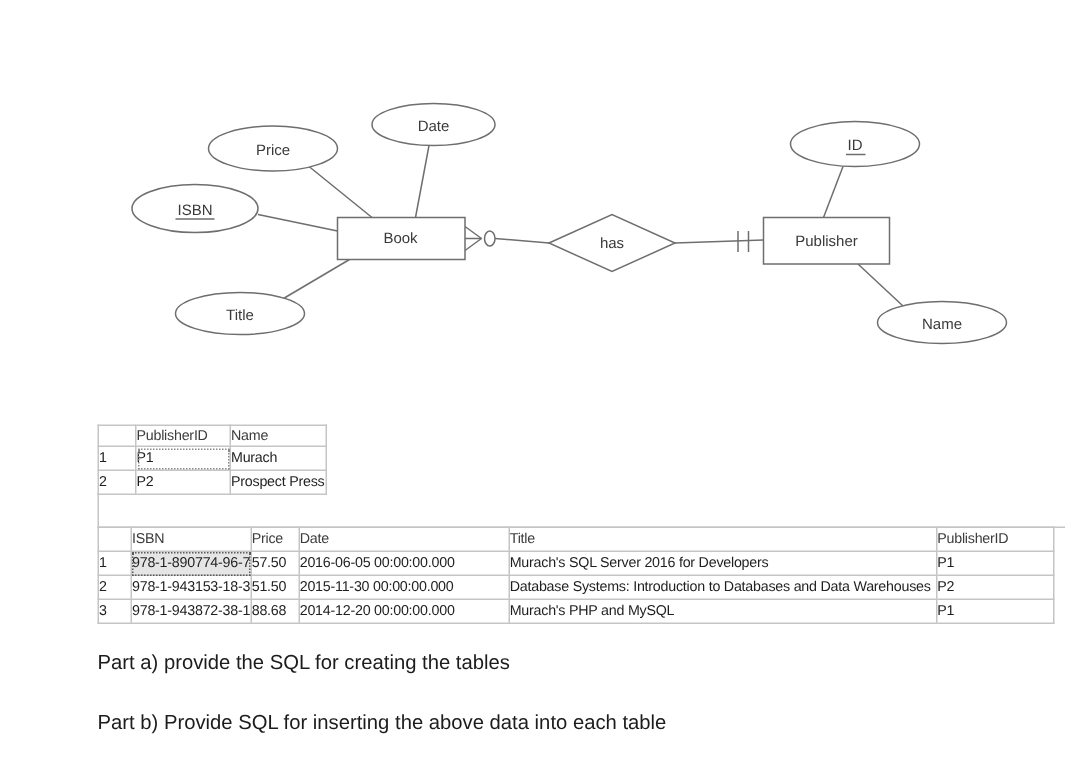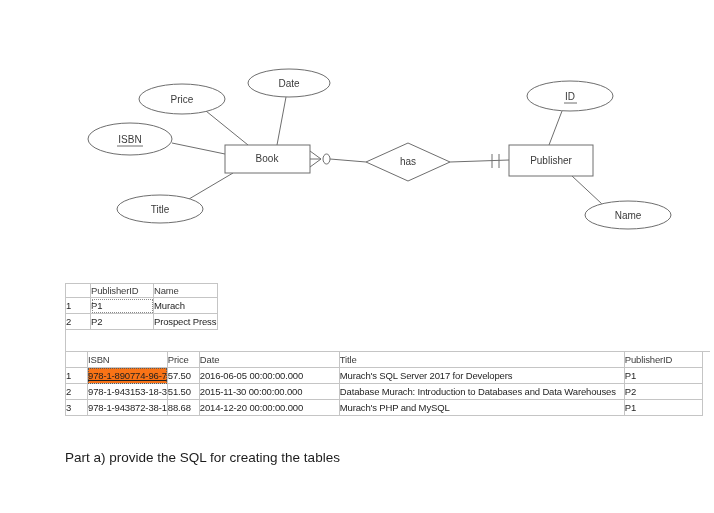--- a/index.html
+++ b/index.html
@@ -15,21 +15,21 @@
   
   table.grid{position:absolute;border-collapse:collapse;table-layout:fixed;
              font-size:9.5px;letter-spacing:-0.15px;color:#1f1f1f;}
   table.grid td,table.grid th{border:1px solid #c5c5c5;padding:1px 0;text-align:left;
              font-weight:normal;white-space:nowrap;overflow:hidden;vertical-align:middle;}
   table.grid th{color:#3c3c3c;}
   table.grid tr{height:16px;}
   #publisher-grid tr.hdr{height:13px;}
   .gutter{padding-left:6px;}
   .focus-cell{outline:1px dotted #8a8a8a;outline-offset:-2px;}
-  .sel-cell{background:#f97316;outline:1px dotted #5a5a5a;outline-offset:-1px;text-decoration:underline;}
+  .sel-cell{background:#e5e5e5;outline:1px dotted #5a5a5a;outline-offset:-1px;}
   .vline{position:absolute;width:1px;background:#c5c5c5;}
   .hline{position:absolute;height:1px;background:#c5c5c5;}
 </style>
 </head>
 <body>
 
 <div id="page">
 
   <svg id="er-diagram" width="714" height="250" viewBox="0 0 714 250">
 
@@ -126,37 +126,38 @@
       <th>Price</th>
       <th>Date</th>
       <th>Title</th>
       <th>PublisherID</th>
     </tr>
     <tr>
       <td class="gutter">1</td>
       <td class="sel-cell">978-1-890774-96-7</td>
       <td>57.50</td>
       <td>2016-06-05 00:00:00.000</td>
-      <td>Murach's SQL Server 2017 for Developers</td>
+      <td>Murach's SQL Server 2016 for Developers</td>
       <td>P1</td>
     </tr>
     <tr>
       <td class="gutter">2</td>
       <td>978-1-943153-18-3</td>
       <td>51.50</td>
       <td>2015-11-30 00:00:00.000</td>
-      <td>Database Murach: Introduction to Databases and Data Warehouses</td>
+      <td>Database Systems: Introduction to Databases and Data Warehouses</td>
       <td>P2</td>
     </tr>
     <tr>
       <td class="gutter">3</td>
       <td>978-1-943872-38-1</td>
       <td>88.68</td>
       <td>2014-12-20 00:00:00.000</td>
       <td>Murach's PHP and MySQL</td>
       <td>P1</td>
     </tr>
   </tbody>
     </table>
 
-  <div class="doc-text" style="top:450px;">Part a) provide the SQL for creating the tables</div>
+  <div class="doc-text" style="top:434px;">Part a) provide the SQL for creating the tables</div>
+  <div class="doc-text" style="top:474px;">Part b) Provide SQL for inserting the above data into each table</div>
 
 </div>
 
 </body></html>

